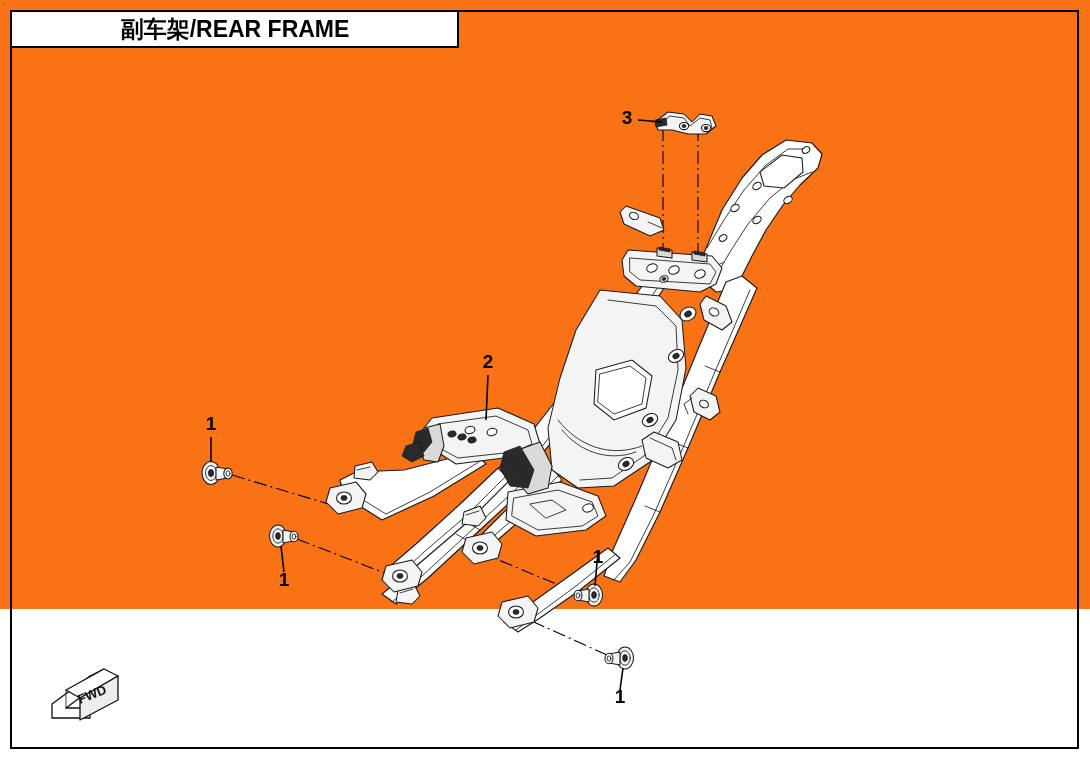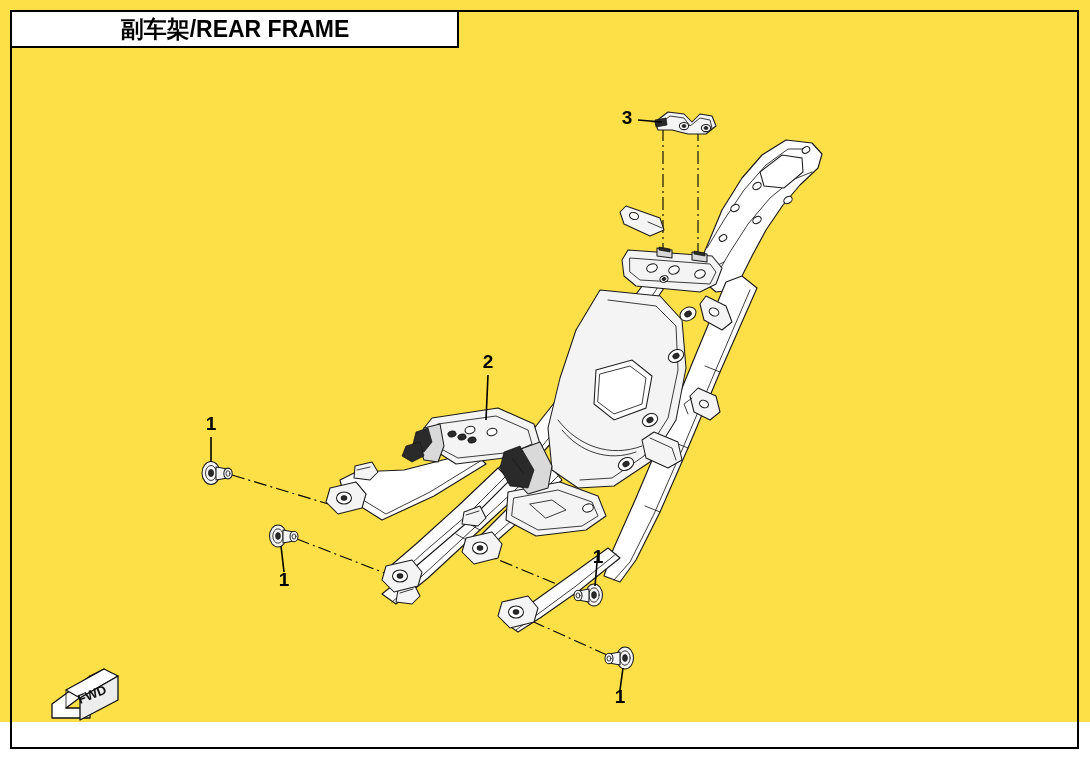--- a/index.html
+++ b/index.html
@@ -10,22 +10,22 @@
   body {
     width: 1090px;
     height: 759px;
     font-family: "Liberation Sans", sans-serif;
     overflow: hidden;
     position: relative;
   }
   #page {
     position: relative;
     width: 1090px;
-    height: 722px;
-    background: #fde047;
+    height: 609px;
+    background: #f97316;
   }
   #diagram-svg {
     position: absolute;
     left: 0;
     top: 0;
     width: 1090px;
     height: 759px;
   }
   .frame-border {
     fill: none;

